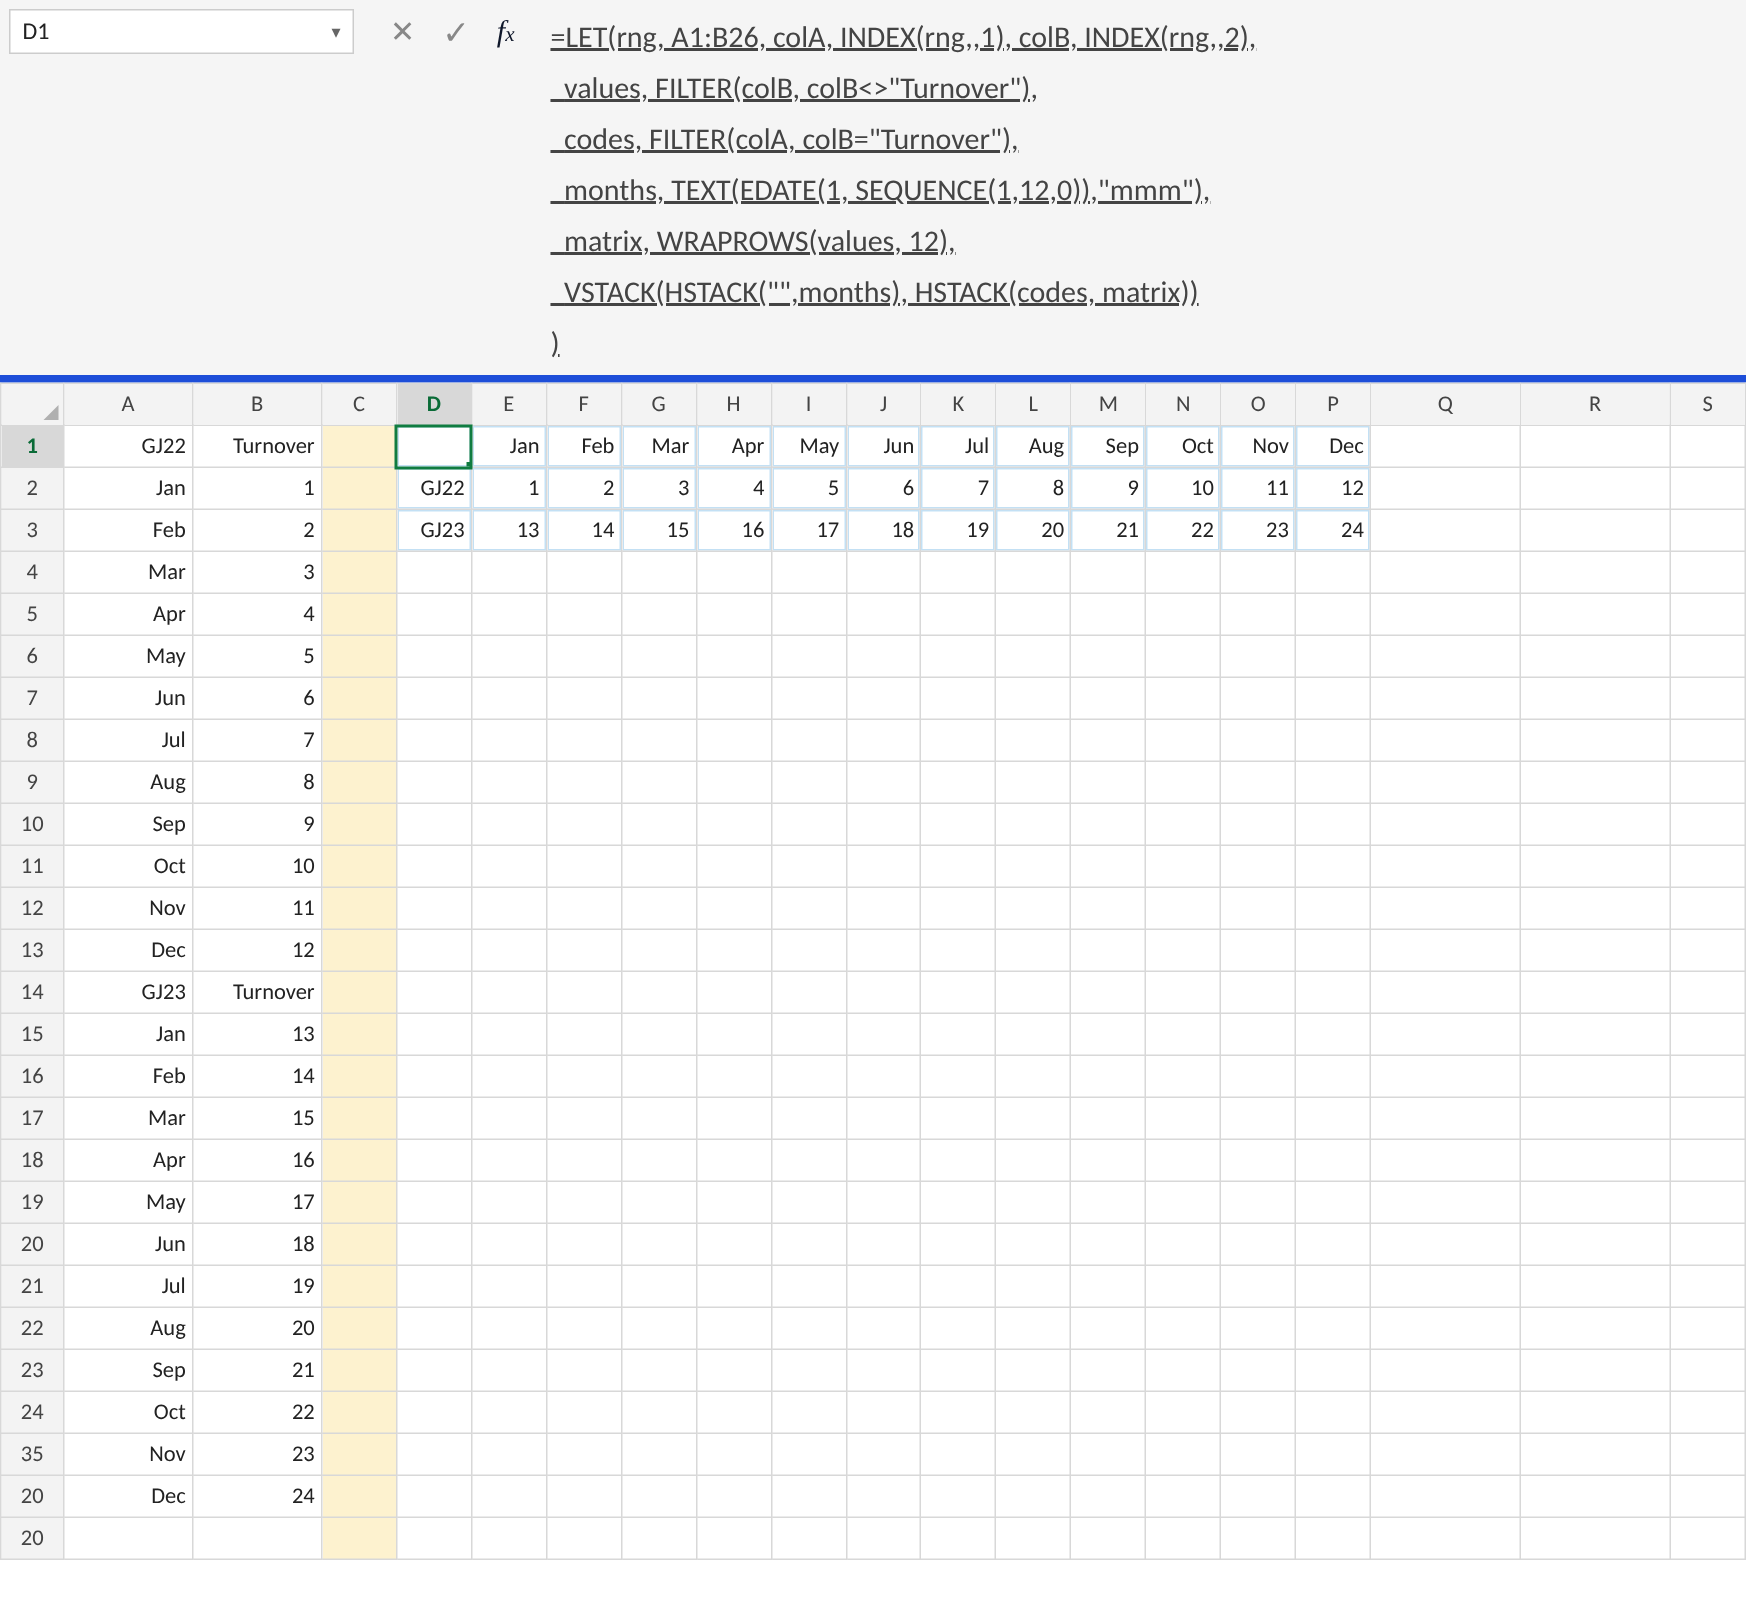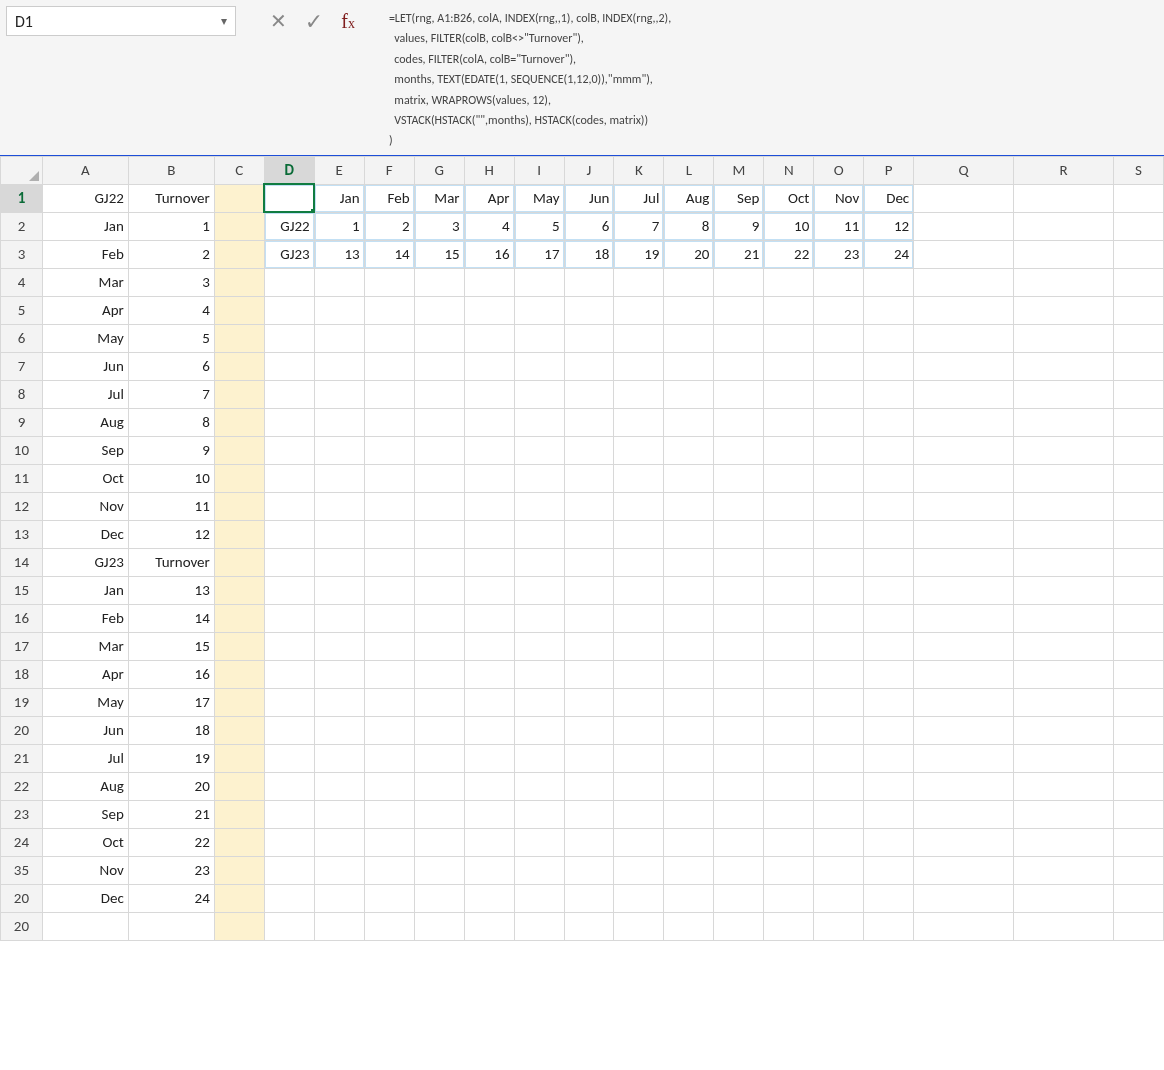--- a/index.html
+++ b/index.html
@@ -9,22 +9,22 @@
     font-size: 15px;
     background: #fff;
     color: #222;
     user-select: none;
   }
   .top-area {
     display: flex;
     align-items: flex-start;
     padding: 6px 6px 4px 6px;
     background: #f5f5f5;
-    border-bottom: 1px solid #1d4ed8;
-    gap: 20px;
+    border-bottom: 5px solid #1d4ed8;
+    gap: 10px;
   }
   .name-box {
     width: 230px;
     height: 30px;
     background: #fff;
     border: 1px solid #ccc;
     display: flex;
     align-items: center;
     padding: 0 8px;
     font-size: 16px;
@@ -40,31 +40,33 @@
     align-items: center;
     gap: 18px;
     height: 30px;
     padding: 0 14px 0 14px;
     color: #888;
     font-size: 20px;
   }
   .fb-icons .x { font-size: 20px; }
   .fb-icons .chk { font-size: 22px; }
   .fx {
+    font-style: italic;
     font-family: "Times New Roman", serif;
-    color: #7f1d1d;
+    color: #0f172a;
     font-size: 20px;
   }
   .formula-text {
     flex: 1;
-    font-size: 12px;
+    font-size: 20px;
     color: #444;
     line-height: 1.7;
     padding-top: 2px;
     white-space: pre-wrap;
+    text-decoration: underline;
   }
   .sheet {
     overflow: auto;
   }
   table {
     border-collapse: collapse;
     table-layout: fixed;
   }
   th, td {
     border: 1px solid #d8d8d8;

